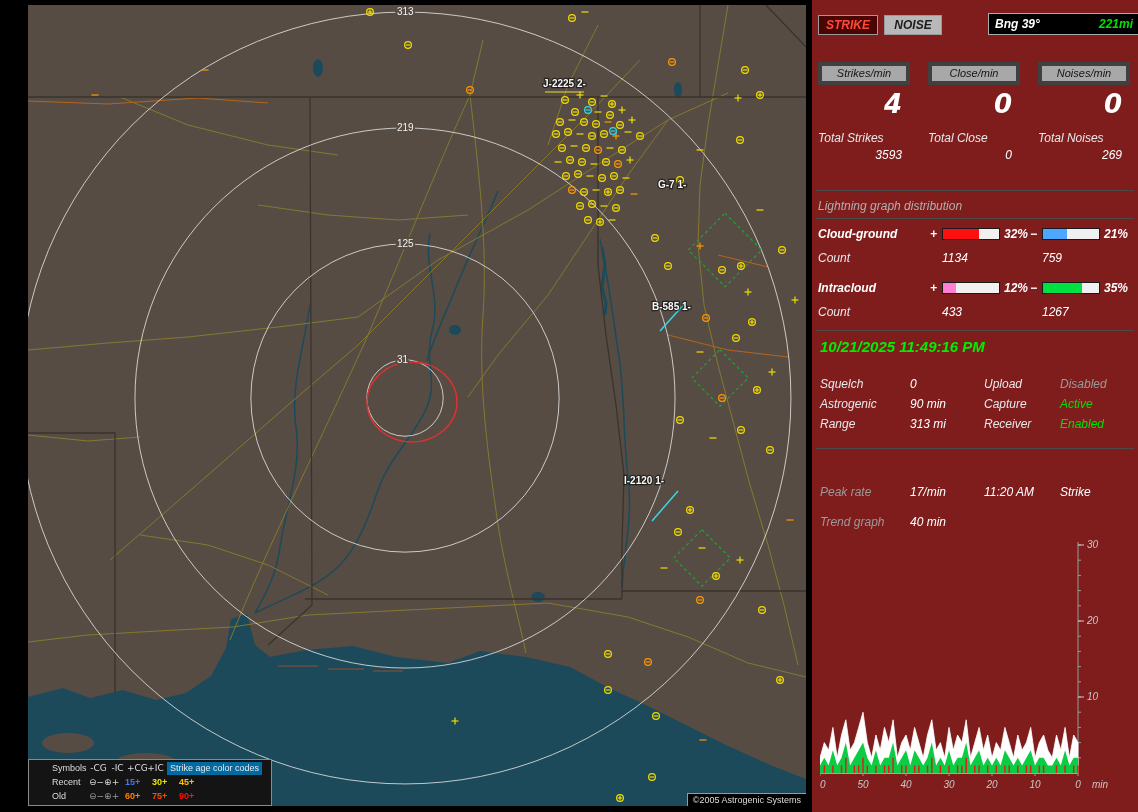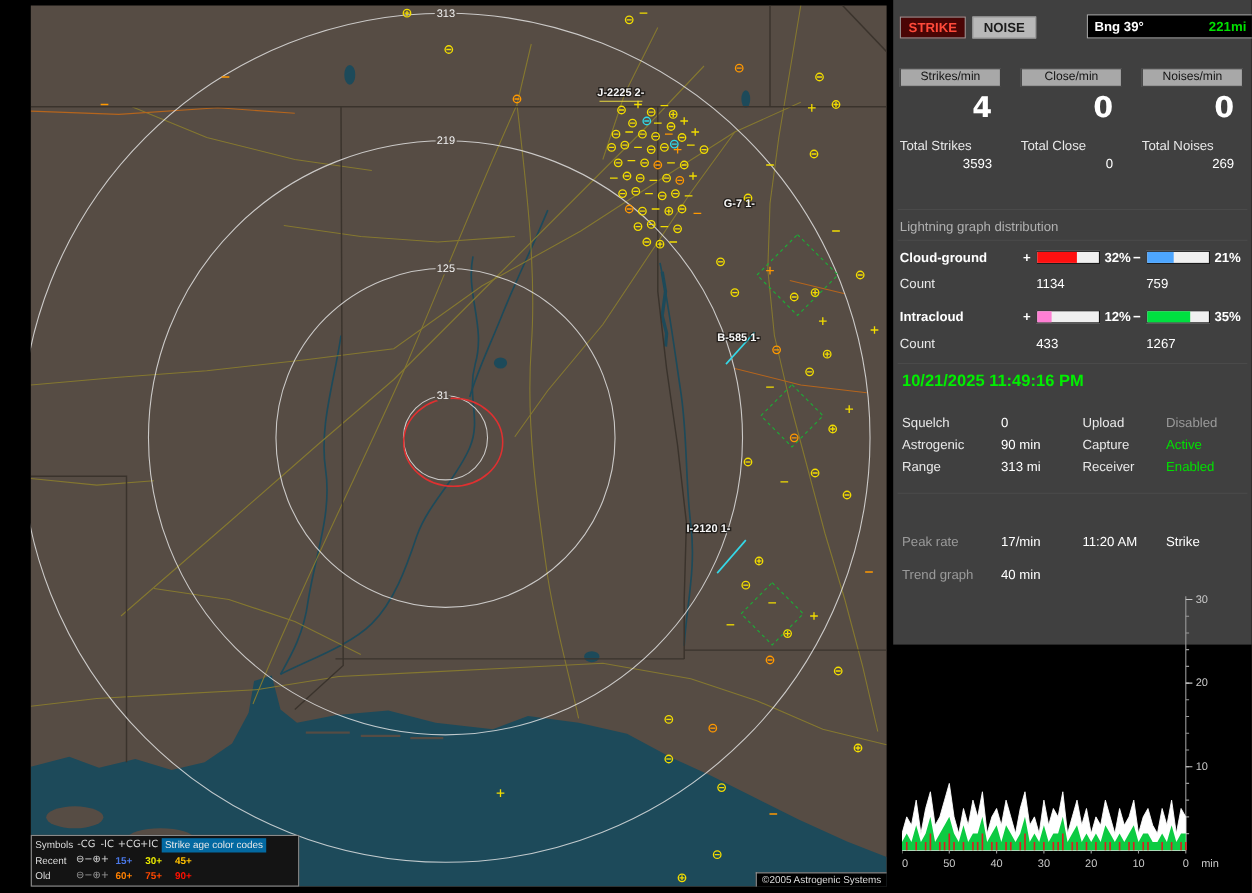--- a/index.html
+++ b/index.html
@@ -8,39 +8,39 @@
     font-family:"Liberation Sans",sans-serif;color:#e8e8e8;
   }
   
   .map{position:absolute;left:28px;top:5px;width:778px;height:801px;background:#564c44;}
   .map svg{position:absolute;left:0;top:0;}
   .legend{
     position:absolute;left:0;bottom:0;width:236px;background:#141414;border:1px solid #8a8a8a;
     font-size:9px;padding:1px 3px 2px 3px;line-height:13px;color:#ddd;z-index:5;
   }
   .lg-row{display:flex;align-items:center;height:14px;white-space:nowrap;}
-  .lg-label{width:37px;}
+  .lg-label{width:37px;margin-left:20px;}
   .lg-sym,.lg-h-sym{width:19px;text-align:center;font-family:"DejaVu Sans",sans-serif;}
   .lg-age{width:27px;text-align:center;font-weight:bold;}
   .lg-agehead{margin-left:2px;background:#0369a1;padding:0 3px;color:#e8e8e8;}
   .copyright{
     position:absolute;right:0;bottom:0;background:#000;border:1px solid #999;border-right:none;border-bottom:none;
     font-size:9px;padding:1px 5px;color:#ddd;z-index:5;
   }
   
-  .panel{position:absolute;left:812px;top:0;width:326px;height:586px;font-size:12px;background:#404040;}
+  .panel{position:absolute;left:812px;top:0;width:326px;height:812px;font-size:12px;background:#7f1d1d;font-style:italic;}
   .btn{position:absolute;top:15px;height:18px;line-height:18px;text-align:center;font-weight:bold;font-size:12px;border:1px solid #9a9a9a;cursor:default;}
   .btn-strike{left:6px;width:58px;background:#4a0505;color:#ff4a3a;}
   .btn-noise{left:72px;width:56px;background:#b8b8b8;color:#1c1c1c;}
   .bng-box{position:absolute;left:176px;top:13px;width:138px;height:20px;border:1px solid #aaa;background:#000;
     display:flex;justify-content:space-between;align-items:center;padding:0 6px;}
   .bng-label{font-weight:bold;color:#fff;}
   .bng-range{font-weight:bold;color:#00e000;}
   .rate-col{position:absolute;top:62px;width:92px;}
-  .chip{height:15px;line-height:15px;background:#a8a8a8;color:#141414;text-align:center;font-size:11px;border:1px solid #404040;}
+  .chip{height:15px;line-height:15px;background:#a8a8a8;color:#141414;text-align:center;font-size:11px;border:4px solid #404040;}
   .big{text-align:right;padding-right:8px;font-size:26px;font-weight:bold;color:#fff;margin-top:4px;font-family:"DejaVu Sans",sans-serif;}
   .tot-label{margin-top:12px;color:#e8e8e8;}
   .tot-val{text-align:right;padding-right:8px;color:#fff;margin-top:3px;}
   .divider{position:absolute;left:4px;right:4px;height:1px;background:#4a4a4a;}
   .dist-title{position:absolute;left:6px;top:199px;color:#b0b0b0;}
   .dist-row,.count-row,.status-row,.sess-row{position:absolute;left:6px;right:2px;height:14px;}
   .dist-label{position:absolute;left:0;font-weight:bold;color:#fff;}
   .d-plus{position:absolute;left:112px;color:#fff;font-weight:bold;}
   .d-minus{position:absolute;left:212px;color:#fff;font-weight:bold;}
   .d-bar1{position:absolute;left:124px;top:1px;width:56px;height:10px;background:#f0f0f0;border:1px solid #1a1a1a;}

